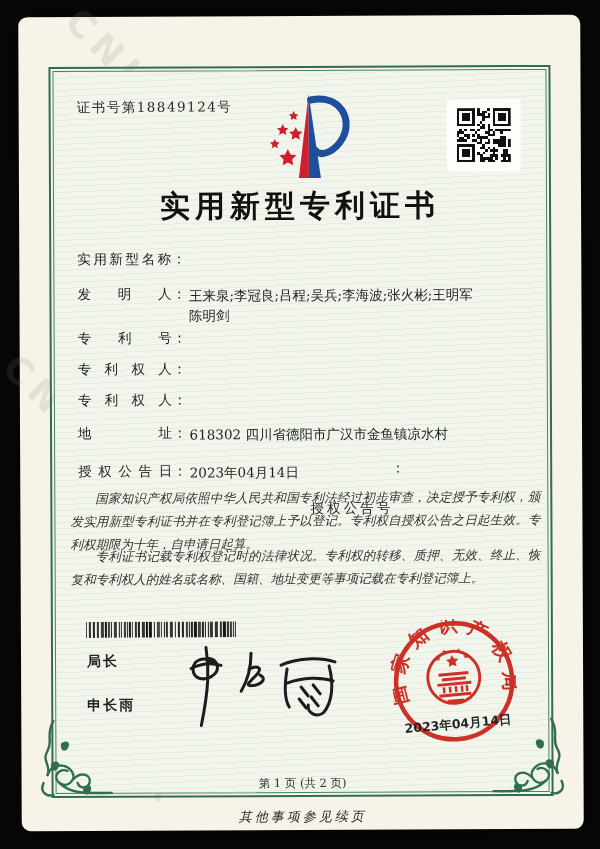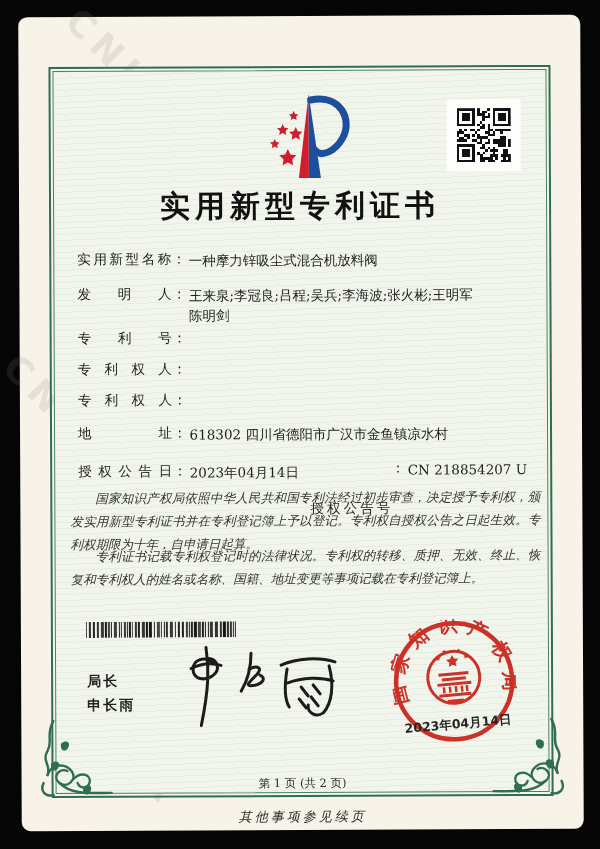--- a/index.html
+++ b/index.html
@@ -61,20 +61,21 @@
     <div class="wm" style="left:30px;top:34px">CNIPA</div>
     <div class="wm" style="left:368px;top:200px">CNIPA</div>
     <div class="wm" style="left:-34px;top:380px">CNIPA</div>
     <div class="wm" style="left:250px;top:488px">CNIPA</div>
     <div class="wm" style="left:14px;top:706px">CNIPA</div>
 
     <div class="frame">
       <div class="frame-inner"></div>
     </div>
 
+    <div class="certno">证书号第18849124号</div>
 
     <div class="logo">
       <svg viewBox="0 0 120 92" width="120" height="92">
         <g>
           <path fill="#cf1f2e" transform="translate(47,26) scale(5)" d="M0,-1 L0.294,-0.405 0.951,-0.309 0.476,0.155 0.588,0.809 0,0.5 -0.588,0.809 -0.476,0.155 -0.951,-0.309 -0.294,-0.405 Z"></path>
           <path fill="#cf1f2e" transform="translate(36,40) scale(6)" d="M0,-1 L0.294,-0.405 0.951,-0.309 0.476,0.155 0.588,0.809 0,0.5 -0.588,0.809 -0.476,0.155 -0.951,-0.309 -0.294,-0.405 Z"></path>
           <path fill="#cf1f2e" transform="translate(49,44) scale(7)" d="M0,-1 L0.294,-0.405 0.951,-0.309 0.476,0.155 0.588,0.809 0,0.5 -0.588,0.809 -0.476,0.155 -0.951,-0.309 -0.294,-0.405 Z"></path>
           <path fill="#cf1f2e" transform="translate(28,54) scale(5)" d="M0,-1 L0.294,-0.405 0.951,-0.309 0.476,0.155 0.588,0.809 0,0.5 -0.588,0.809 -0.476,0.155 -0.951,-0.309 -0.294,-0.405 Z"></path>
           <path fill="#cf1f2e" transform="translate(41,68) scale(9)" d="M0,-1 L0.294,-0.405 0.951,-0.309 0.476,0.155 0.588,0.809 0,0.5 -0.588,0.809 -0.476,0.155 -0.951,-0.309 -0.294,-0.405 Z"></path>
         </g>
@@ -226,21 +227,20 @@
           <rect x="1" y="15" width="5" height="5" fill="#fdfdfb"></rect>
           <rect x="2" y="16" width="3" height="3" fill="#111"></rect>
         </svg>
     </div>
 
     <div class="title">实用新型专利证书</div>
 
     <div class="frow" style="top:234px">
       <span class="flabel">实用新型名称</span>
         <span class="fcolon">：</span>
-      <span class="fvalue">一种摩力锌吸尘式混合机放料阀</span>
     </div>
     <div class="frow" style="top:269px">
       <span class="flabel">发明人</span>
         <span class="fcolon">：</span>
       <span class="fvalue"><span>王来泉;李冠良;吕程;吴兵;李海波;张火彬;王明军</span><br><span>陈明剑</span></span>
     </div>
     <div class="frow" style="top:313px">
       <span class="flabel">专利号</span>
         <span class="fcolon">：</span>
     </div>
@@ -258,21 +258,20 @@
       <span class="fvalue">618302 四川省德阳市广汉市金鱼镇凉水村</span>
     </div>
     <div class="frow" style="top:446px">
       <span class="flabel">授权公告日</span>
         <span class="fcolon">：</span>
       <span class="fvalue">2023年04月14日</span>
     </div>
     <div class="frow2" style="top:444px">
       <span class="flabel">授权公告号</span>
         <span class="fcolon">：</span>
-      <span class="fvalue">CN 218854207 U</span>
     </div>
 
     <div class="para" style="top:470px">国家知识产权局依照中华人民共和国专利法经过初步审查，决定授予专利权，颁发实用新型专利证书并在专利登记簿上予以登记。专利权自授权公告之日起生效。专利权期限为十年，自申请日起算。</div>
     <div class="para" style="top:528px">专利证书记载专利权登记时的法律状况。专利权的转移、质押、无效、终止、恢复和专利权人的姓名或名称、国籍、地址变更等事项记载在专利登记簿上。</div>
 
     <div class="barcode">
       <svg id="bc" width="156" height="16">
           <rect x="0" y="0" width="1" height="16" fill="rgba(15,15,15,0.804537296295166)"></rect>
           <rect x="3" y="0" width="2" height="16" fill="rgba(15,15,15,0.8663320243358612)"></rect>
           <rect x="7" y="0" width="2" height="16" fill="rgba(15,15,15,0.9123915135860443)"></rect>
@@ -314,21 +313,21 @@
           <rect x="129" y="0" width="3" height="16" fill="rgba(15,15,15,0.84809410572052)"></rect>
           <rect x="134" y="0" width="2" height="16" fill="rgba(15,15,15,0.8274842575192451)"></rect>
           <rect x="137" y="0" width="3" height="16" fill="rgba(15,15,15,0.9804665744304657)"></rect>
           <rect x="141" y="0" width="2" height="16" fill="rgba(15,15,15,0.8727470338344574)"></rect>
           <rect x="144" y="0" width="2" height="16" fill="rgba(15,15,15,0.8228978887200356)"></rect>
           <rect x="147" y="0" width="1" height="16" fill="rgba(15,15,15,0.8562023937702179)"></rect>
           <rect x="149" y="0" width="1" height="16" fill="rgba(15,15,15,0.8764747679233551)"></rect>
         </svg>
     </div>
 
-    <div class="director" style="top:656px">局长</div>
+    <div class="director" style="top:636px">局长</div>
     <div class="director" style="top:680px">申长雨</div>
 
     <div class="sig" title="">
       <svg viewBox="0 0 170 95" width="170" height="95" fill="none" stroke="#1c1c1c" stroke-width="3" stroke-linecap="round">
         <path d="M34,22 C26,14 14,18 14,28 C14,38 26,40 34,34 C42,28 38,18 30,17"></path>
         <path d="M27,6 C30,26 30,46 22,84"></path>
         <path d="M12,27 C22,22 32,21 42,24"></path>
         <path d="M70,28 C78,24 84,26 78,33 C70,41 64,46 76,44 C84,42 87,37 81,34"></path>
         <path d="M72,12 C72,26 68,40 62,50"></path>
         <path d="M102,24 C118,17 140,16 156,21"></path>

